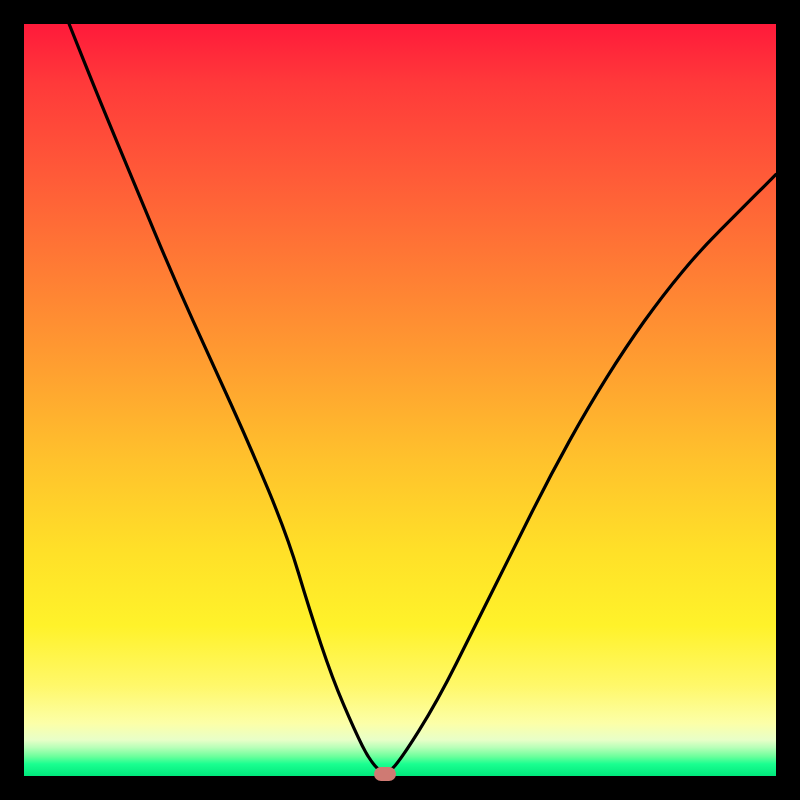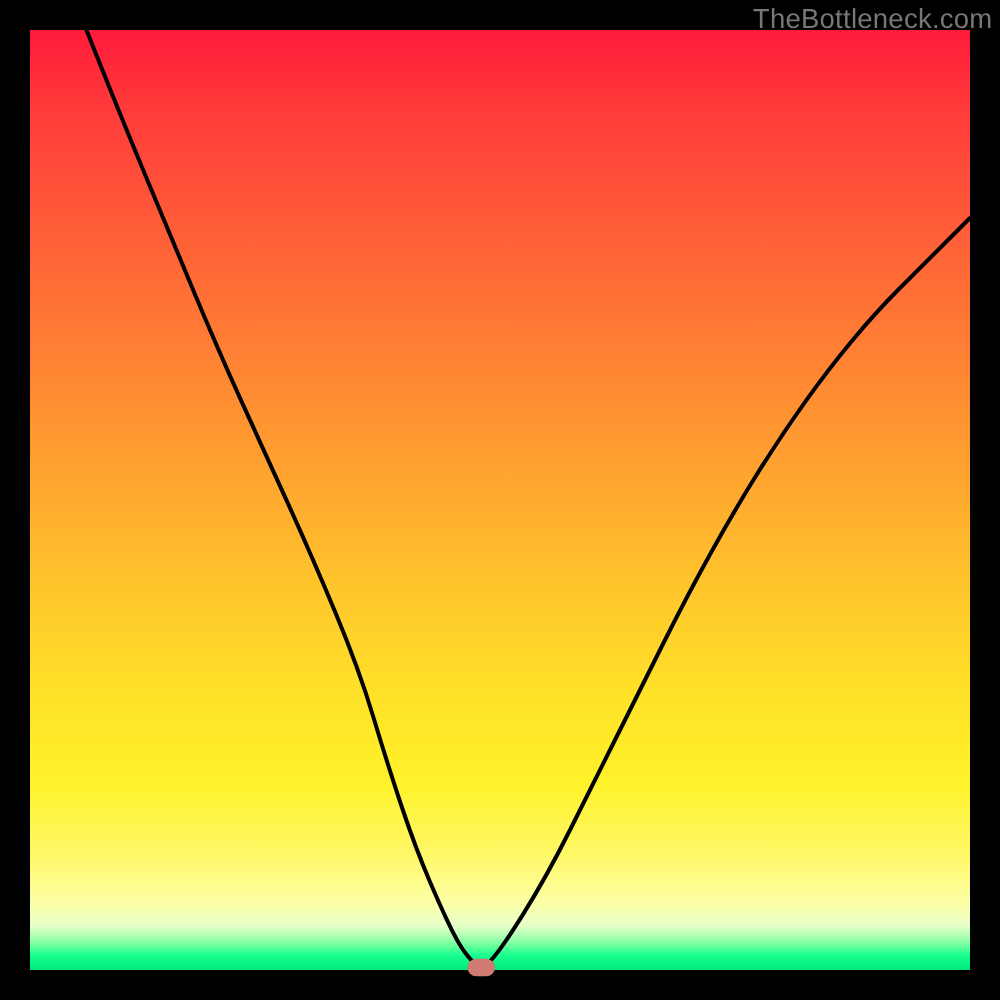--- a/index.html
+++ b/index.html
@@ -69,21 +69,20 @@
     height: 14px;
     border-radius: 7px;
     background: #cf7a73;
   }
 </style>
 </head>
 <body>
 
 <div class="frame">
 
-  <div class="watermark">TheBottleneck.com</div>
 
   <div class="plot-area">
 
     <svg class="curve" viewBox="0 0 752 752" preserveAspectRatio="none">
       <path id="curve-path" fill="none" stroke="#000" stroke-width="3.2" stroke-linecap="round" stroke-linejoin="round" d="M 45.12 0 Q 45.12 0 60.16 37.599999999999966 Q 75.2 75.19999999999993 94 120.31999999999994 Q 112.8 165.43999999999994 131.6 210.55999999999995 Q 150.4 255.67999999999995 169.2 297.03999999999996 Q 188 338.4 206.8 379.76 Q 225.6 421.12 244.39999999999998 466.24 Q 263.2 511.36 274.48 548.96 Q 285.76 586.56 297.03999999999996 620.4 Q 308.32 654.24 319.6 680.56 Q 330.88 706.88 338.4 721.9200000000001 Q 345.92 736.96 353.44 744.48 Q 360.96 752 368.48 744.48 Q 376 736.96 394.8 706.88 Q 413.6 676.8 432.4 639.2 Q 451.2 601.6 470 564 Q 488.8 526.4 507.6 488.79999999999995 Q 526.4 451.2 545.2 417.36 Q 564 383.52 582.8 353.44 Q 601.6 323.36 620.4 297.03999999999996 Q 639.1999999999999 270.71999999999997 658 248.16 Q 676.8000000000001 225.60000000000002 695.6 206.8 Q 714.4 188 733.2 169.2 T 752 150.39999999999998"></path>
     </svg>
 
     <div class="marker" id="min-marker" style="left: 349.96px; top: 743px;"></div>
 
   </div>

